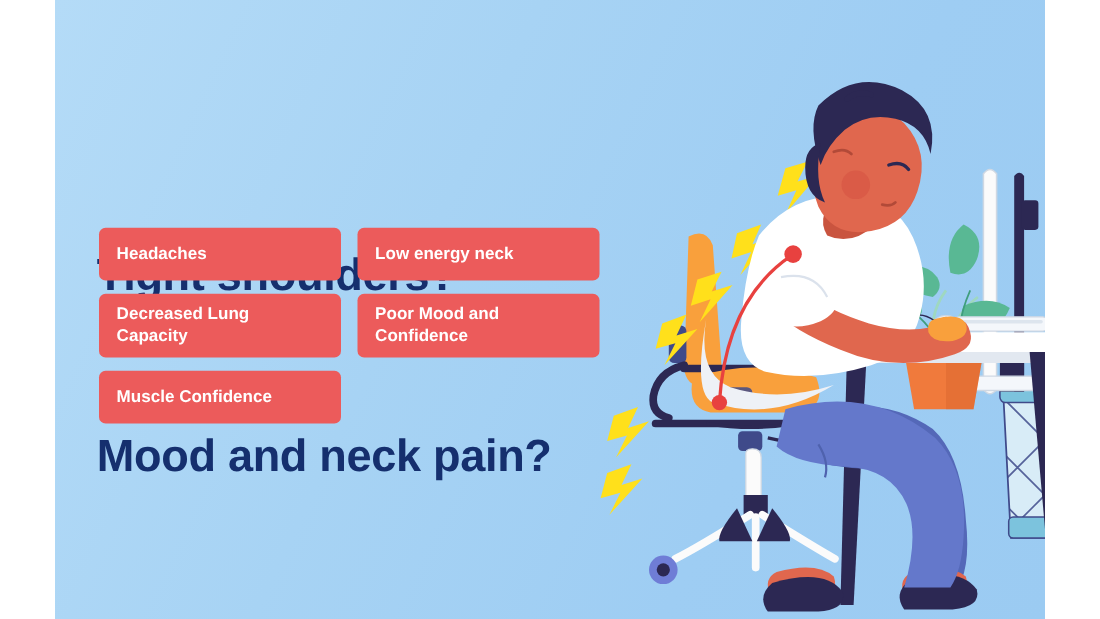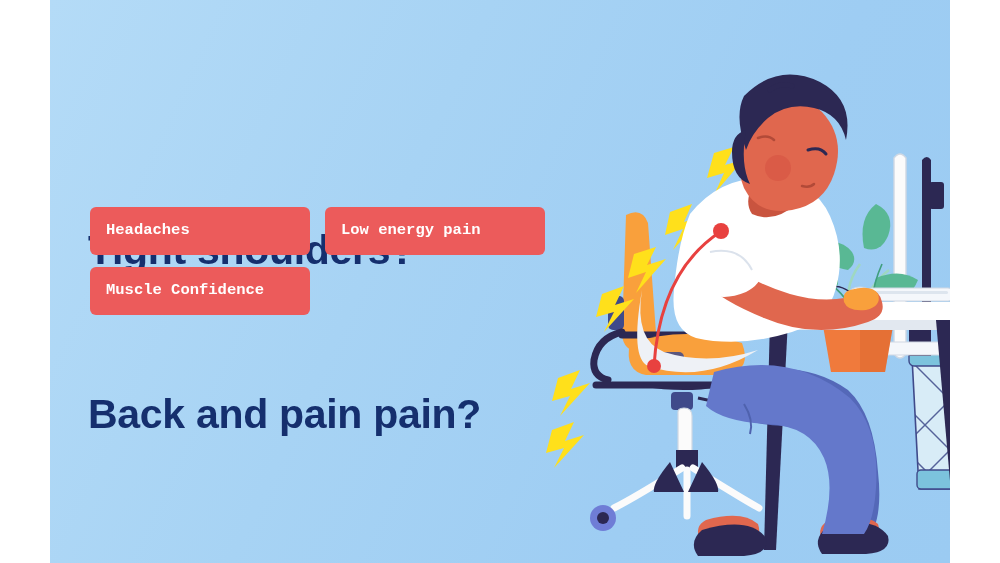--- a/index.html
+++ b/index.html
@@ -62,21 +62,20 @@
     min-height: 48px;
     background: #ec5b5b;
     border-radius: 6px;
     color: #ffffff;
     font-size: 15.5px;
     font-weight: bold;
     line-height: 1.28;
     display: flex;
     align-items: center;
     padding: 6px 16px;
-    font-family: Liberation Mono, monospace;
   }
   .tag.tall { min-height: 58px; align-items: center; }
 
   
   #illo {
     position: absolute;
     left: 480px;
     top: 0;
     width: 470px;
     height: 563px;
@@ -211,27 +210,31 @@
         <g>
           <path d="M190 232 q-60 40 -66 134" stroke="#e8413f" stroke-width="3" fill="none" stroke-linecap="round"></path>
           <circle cx="191" cy="231" r="8" fill="#e8413f"></circle>
           <circle cx="124" cy="366" r="7" fill="#e8413f"></circle>
         </g>
       </svg>
     </div>
 
     <h1 id="headline">
       <span class="hl-line">Tight shoulders?</span>
-      <span class="hl-line">Back and pain pain?</span>
+      <span class="hl-line">Mood and neck pain?</span>
     </h1>
 
     <div id="tags">
       <div class="tag-row">
         <div class="tag">Headaches</div>
-        <div class="tag">Low energy pain</div>
+        <div class="tag">Low energy neck</div>
+      </div>
+      <div class="tag-row">
+        <div class="tag tall">Decreased Lung Capacity</div>
+        <div class="tag tall">Poor Mood and Confidence</div>
       </div>
       <div class="tag-row">
         <div class="tag">Muscle Confidence</div>
       </div>
     </div>
 
   </div>
 </div>
 
 </body></html>

